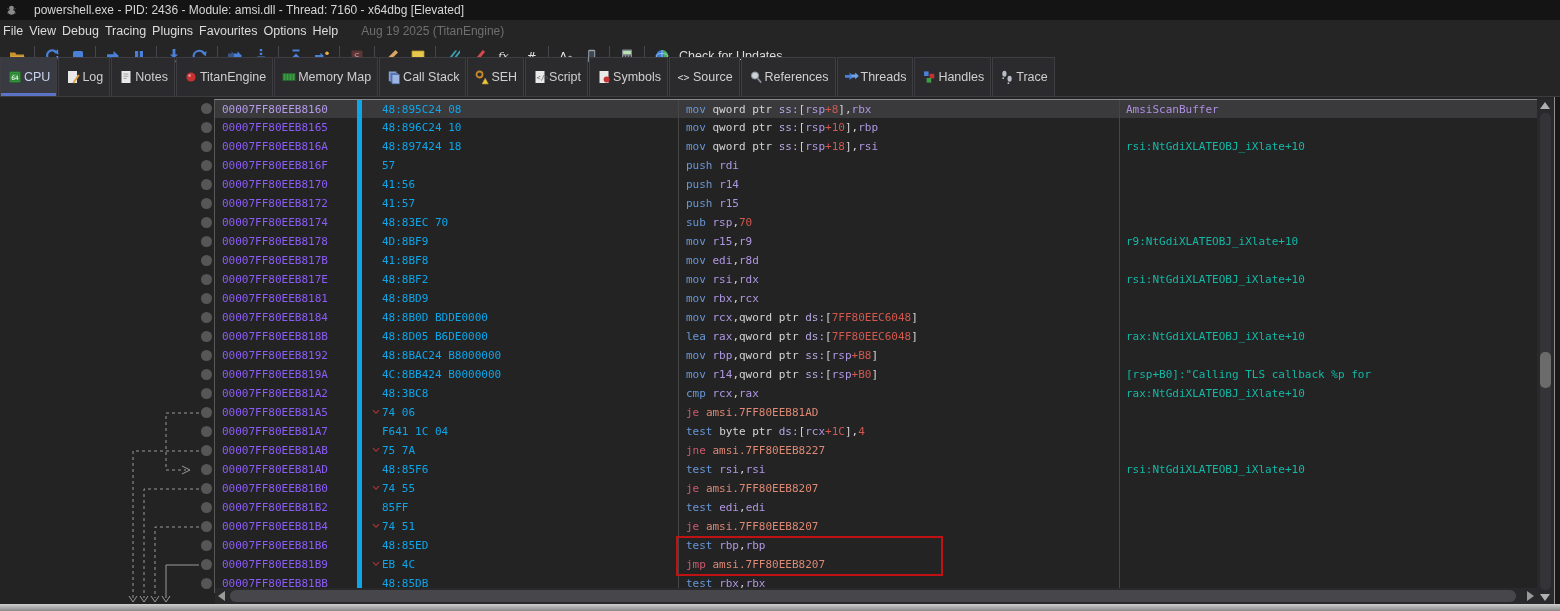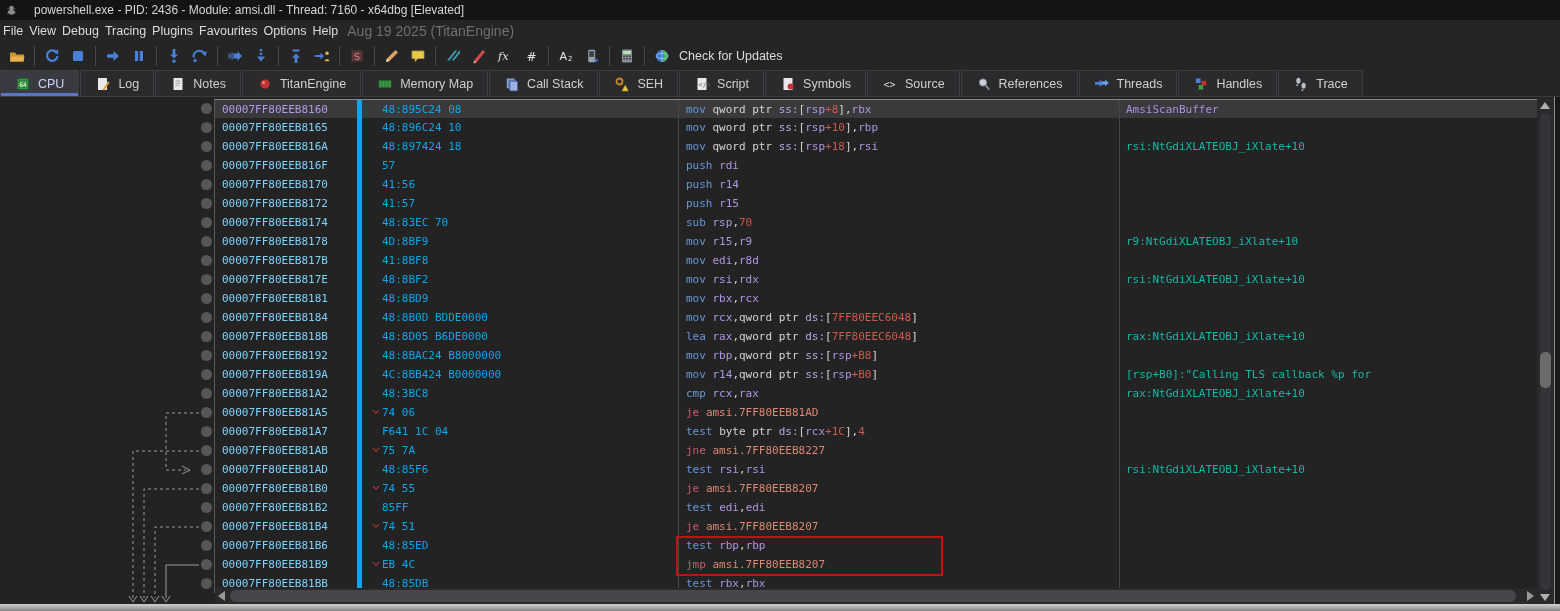--- a/index.html
+++ b/index.html
@@ -7,45 +7,45 @@
        font-family:"Liberation Sans",sans-serif;-webkit-font-smoothing:antialiased}
   .abs{position:absolute}
 
   
   .titlebar{left:0;top:0;width:1560px;height:20px;background:#141414;display:flex;align-items:center;gap:16px;padding-left:5px;box-sizing:border-box}
   .titlebar .ttl{color:#d6d6d6;font-size:12px;white-space:nowrap}
 
   
   .menubar{left:0;top:20px;width:1560px;height:22px;background:#252526;display:flex;align-items:center}
   .menu-item{color:#dcdcdc;font-size:12.5px;padding:0 3px;line-height:22px;cursor:default}
-  .build-date{color:#6f6f6f;font-size:14px;margin-left:6px}
+  .build-date{color:#6f6f6f;font-size:12px;margin-left:20px}
 
   
   .toolbar{left:0;top:42px;width:1560px;height:28px;background:#252526;display:flex;align-items:center;padding-left:4px;box-sizing:border-box}
   .tbtn{width:26px;height:24px;display:flex;align-items:center;justify-content:center}
   .tsep{width:1px;height:20px;background:#46464c;margin:0 4px}
   .tb-label{color:#dcdcdc;font-size:12.5px;margin-left:4px}
 
   
   .tabbar{left:0;top:70px;width:1560px;height:27px;background:#252526;display:flex;align-items:flex-end;border-bottom:1px solid #3c3c40;box-sizing:border-box}
-  .tab{height:26px;display:inline-flex;align-items:center;gap:7px;padding:0 14px;background:#2b2b2e;border:1px solid #3e3e42;border-bottom:none;margin-right:1px;box-sizing:border-box}
+  .tab{height:39px;display:inline-flex;align-items:center;gap:1px;padding:0 6px;background:#2b2b2e;border:1px solid #3e3e42;border-bottom:none;margin-right:1px;box-sizing:border-box}
   .tab .tlabel{color:#cfcfcf;font-size:12.5px;white-space:nowrap}
   .tab.active{background:#3a3a42;box-shadow:inset 0 -3px 0 #5b74c8}
   .tab.active .tlabel{color:#c9d4f0}
 
   
   .disasm{left:0;top:97px;width:1537px;height:514px;background:#232324;overflow:hidden}
   .rows{position:absolute;left:0;top:2px;width:100%}
   .row{display:flex;height:19px;box-sizing:border-box}
   .gut{width:214px;position:relative;flex:none}
   .dot{position:absolute;right:2px;top:4px;width:11px;height:11px;border-radius:50%;background:#565656}
   .cells{display:flex;flex:1;border-left:1px solid #585858;box-sizing:border-box;
          font-family:"DejaVu Sans Mono",monospace;font-size:11px;line-height:19px;white-space:pre}
   .c{box-sizing:border-box;overflow:hidden;flex:none}
-  .c-addr{width:142px;padding-left:7px;color:#7dd3fc}
+  .c-addr{width:142px;padding-left:7px;color:#8b5cf6}
   .c-bytes{width:321px;padding-left:20px;color:#0ea5e9;border-left:5px solid #0ea5e9;position:relative}
   .c-instr{width:441px;padding-left:7px;border-left:1px solid #464646}
   .c-comm{flex:1;padding-left:6px;border-left:1px solid #464646;color:#14b8a6}
   .row.sel .cells{background:#3a3a3d;border-top:1px solid #8a8a8a}
   .row.sel .c-addr{color:#b49ae8}
   .c-comm.label{color:#ae8fe0}
   .jarrow{position:absolute;left:10px;top:5px}
   .tk-mn{color:#6897d6}.tk-jm{color:#cb5a6e}.tk-reg{color:#af97e2}.tk-seg{color:#b9a8e4}
   .tk-num{color:#d0584e}.tk-tgt{color:#dd8974}.tk-pl{color:#d4d4d4}
 

